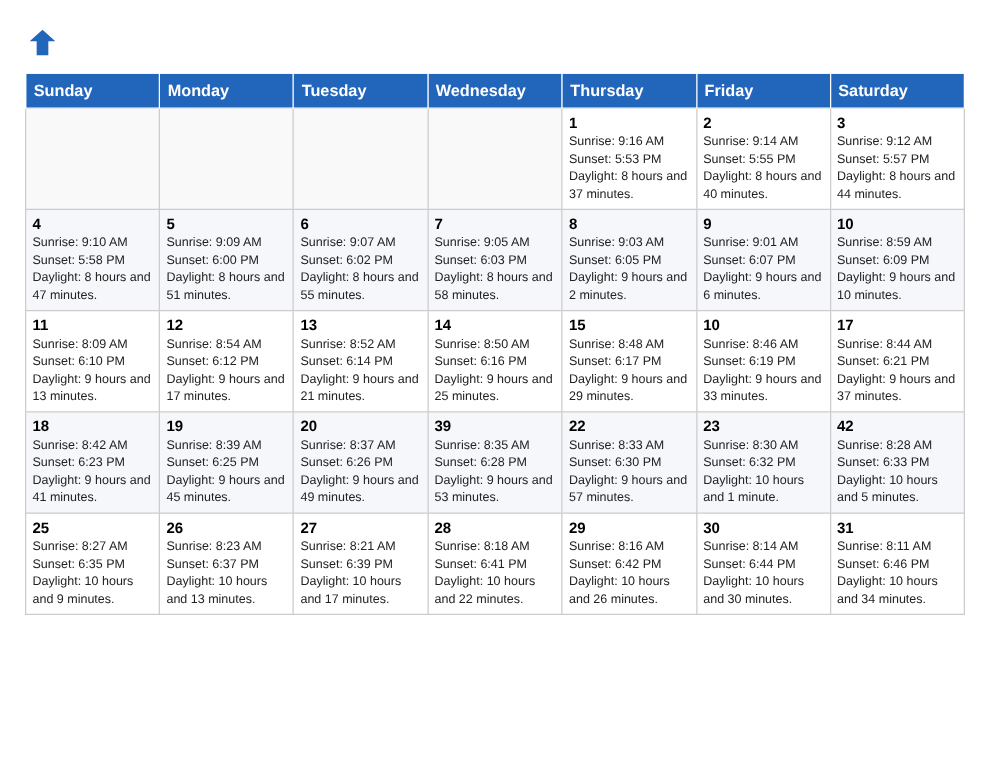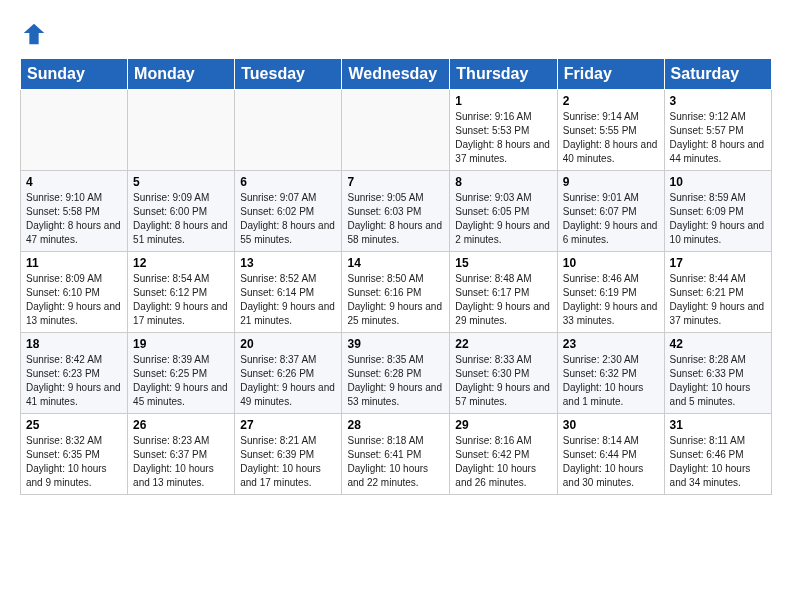--- a/index.html
+++ b/index.html
@@ -49,21 +49,21 @@
     table {
       width: 100%;
       border-collapse: collapse;
       font-size: 11px;
     }
     thead tr th {
       background-color: #2266bb;
       color: #fff;
       text-align: left;
       padding: 6px 6px;
-      font-size: 16px;
+      font-size: 13px;
       font-weight: bold;
       border: 1px solid #fff;
     }
     tbody tr td {
       border: 1px solid #ccc;
       vertical-align: top;
       padding: 4px 5px;
       width: 108px;
       min-height: 80px;
       background: #fff;
@@ -256,35 +256,35 @@
 Daylight: 9 hours and 53 minutes.</div>
         </td>
         <td>
           <span class="day-num">22</span>
           <div class="day-info">Sunrise: 8:33 AM
 Sunset: 6:30 PM
 Daylight: 9 hours and 57 minutes.</div>
         </td>
         <td>
           <span class="day-num">23</span>
-          <div class="day-info">Sunrise: 2:30 AM
+          <div class="day-info">Sunrise: 8:30 AM
 Sunset: 6:32 PM
 Daylight: 10 hours and 1 minute.</div>
         </td>
         <td>
           <span class="day-num">42</span>
           <div class="day-info">Sunrise: 8:28 AM
 Sunset: 6:33 PM
 Daylight: 10 hours and 5 minutes.</div>
         </td>
       </tr>
       <tr>
         <td>
           <span class="day-num">25</span>
-          <div class="day-info">Sunrise: 8:32 AM
+          <div class="day-info">Sunrise: 8:27 AM
 Sunset: 6:35 PM
 Daylight: 10 hours and 9 minutes.</div>
         </td>
         <td>
           <span class="day-num">26</span>
           <div class="day-info">Sunrise: 8:23 AM
 Sunset: 6:37 PM
 Daylight: 10 hours and 13 minutes.</div>
         </td>
         <td>

